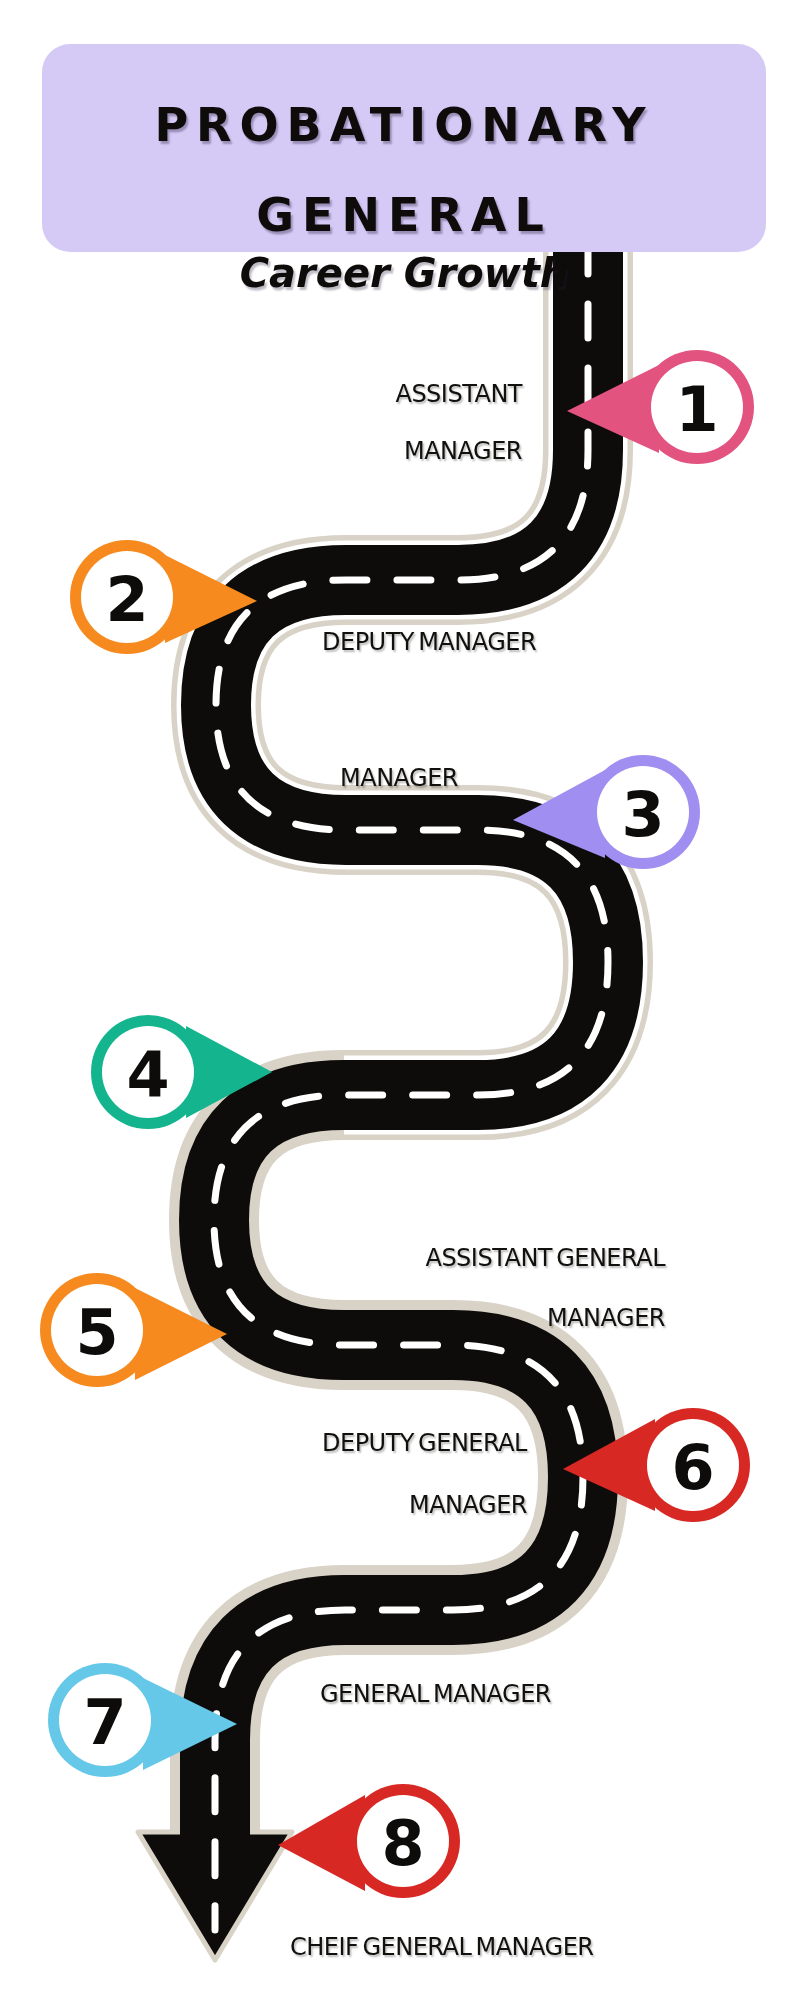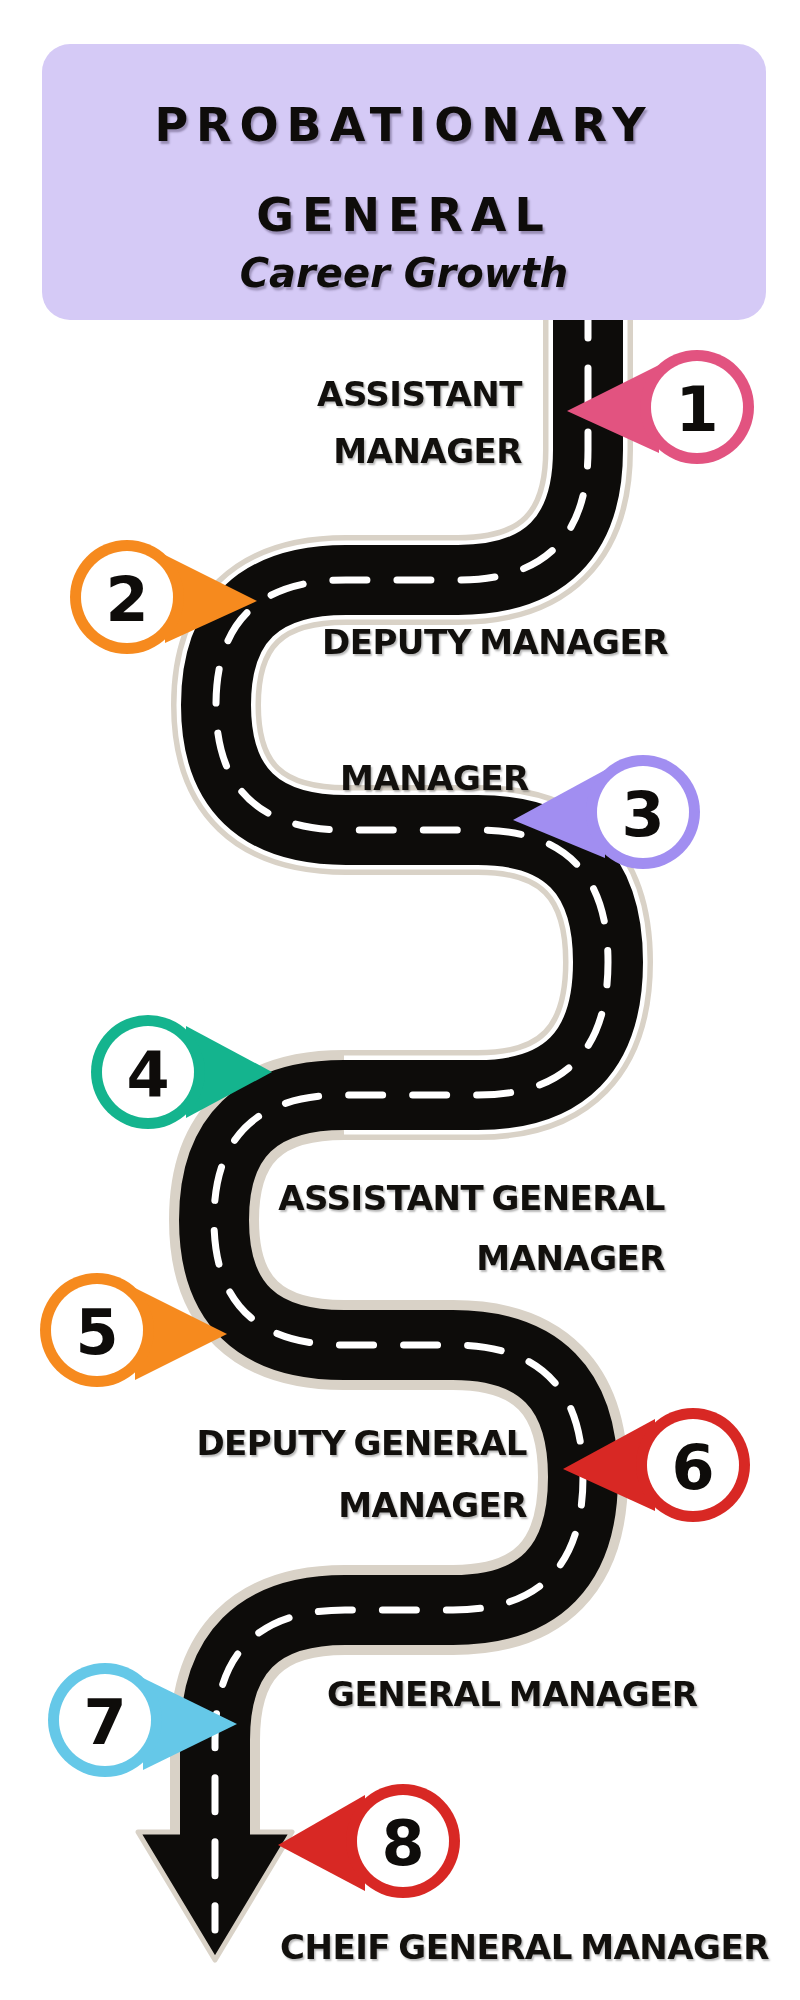--- a/index.html
+++ b/index.html
@@ -5,53 +5,53 @@
   html,body{margin:0;padding:0;}
   body{
     width:800px;height:2000px;position:relative;overflow:hidden;
     background:#ffffff;font-family:"DejaVu Sans","Liberation Sans",sans-serif;
   }
   #stage{position:absolute;left:0;top:0;width:800px;height:2000px;}
   svg{position:absolute;left:0;top:0;}
 
   
   .header-card{
-    position:absolute;left:42px;top:44px;width:724px;height:276px;
+    position:absolute;left:42px;top:44px;width:724px;height:208px;
     background:#d5caf6;border-radius:28px;z-index:5;
     display:flex;flex-direction:column;align-items:center;justify-content:flex-start;
   }
   .title-line{
     font-weight:bold;font-size:46px;letter-spacing:8px;color:#0e0c0a;
     text-shadow:2px 3px 2px rgba(40,30,60,.35);white-space:nowrap;
   }
   .title-line.l1{margin-top:54px;}
   .title-line.l2{margin-top:36px;}
   .subtitle-line{
     font-weight:bold;font-style:italic;font-size:40px;color:#0e0c0a;
     margin-top:8px;text-shadow:2px 3px 2px rgba(40,30,60,.3);letter-spacing:0px;
   }
 
   
   .stage-label{
-    position:absolute;z-index:6;color:#12100d;font-weight:bold;font-size:34px;
+    position:absolute;z-index:6;color:#12100d;font-weight:normal;font-size:24px;
     line-height:60px;white-space:nowrap;letter-spacing:-0.5px;word-spacing:-3px;
     text-shadow:1.5px 2px 2px rgba(0,0,0,.28);
   }
   .stage-label span{display:block;}
   .al-r{text-align:right;}
   .al-l{text-align:left;}
 
   .st1{top:366px;right:278px;line-height:57px;}
   .st2{top:612px;left:322px;}
   .st3{top:748px;left:340px;}
   .st4{top:983px;left:227px;}
-  .st5{top:1168px;right:135px;}
+  .st5{top:1228px;right:135px;}
   .st6{top:1412px;right:273px;line-height:62px;}
-  .st7{top:1664px;left:327px;}
-  .st8{top:1917px;left:280px;}
+  .st7{top:1664px;left:320px;}
+  .st8{top:1917px;left:290px;}
 
   .pin-num{
     font-family:"DejaVu Sans","Liberation Sans",sans-serif;
     font-weight:bold;font-size:62px;fill:#0e0c0a;
     text-anchor:middle;dominant-baseline:central;
   }
 </style>
 </head>
 <body>
 

